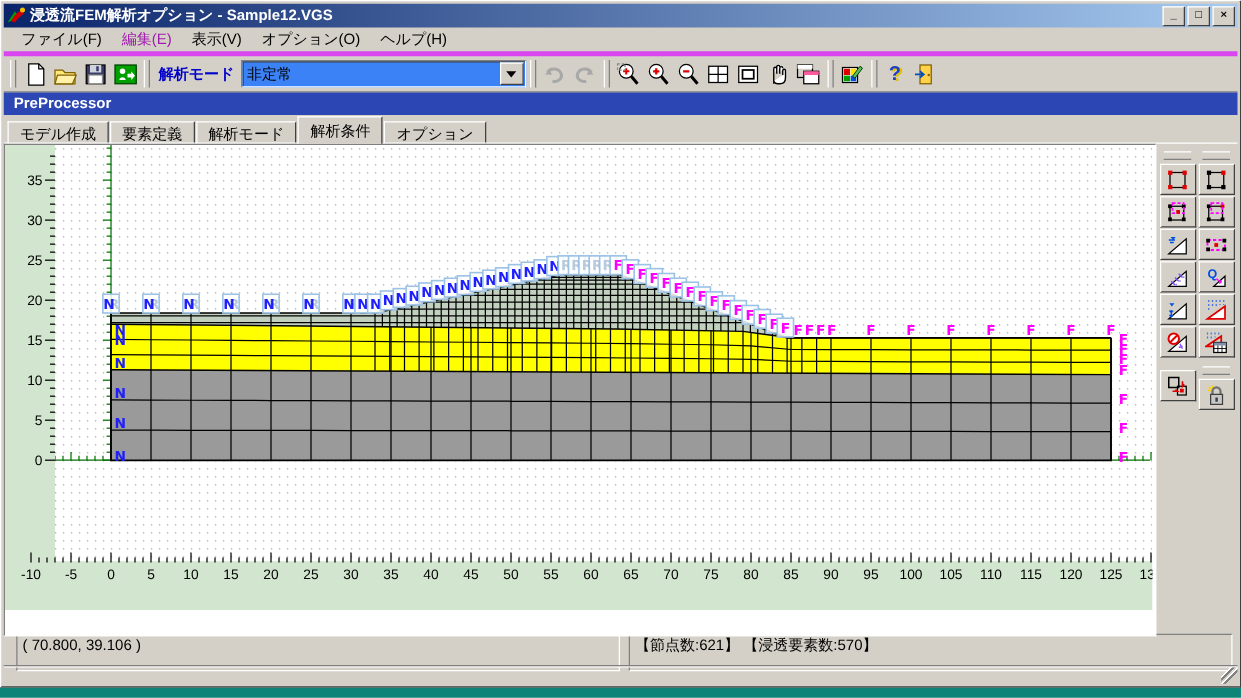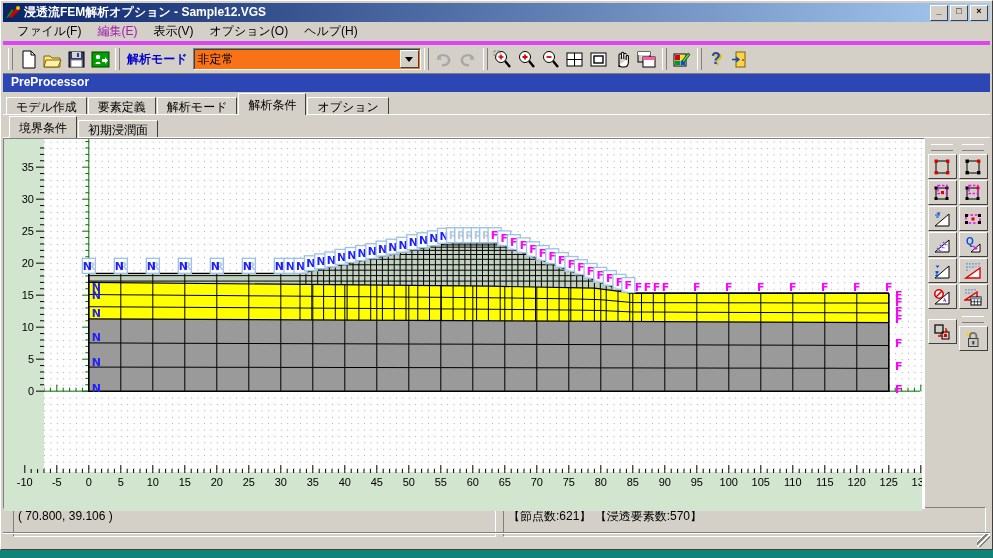--- a/index.html
+++ b/index.html
@@ -12,21 +12,21 @@
   
   .menubar{height:19px;display:flex;align-items:center;padding-left:6px;flex:0 0 auto;}
   .menu-item{font-size:12px;padding:1px 8px;color:#000;}
   .menu-item.disabled{color:#a21caf;}
   
   .toolbar{height:28px;display:flex;align-items:center;flex:0 0 auto;border-top:4px solid #d946ef;border-bottom:1px solid #808080;padding-left:2px;}
   .gripper{width:3px;height:22px;border-left:1px solid #fff;border-right:1px solid #808080;margin:0 3px;}
   .tbtn{width:24px;height:24px;display:flex;align-items:center;justify-content:center;}
   .tbtn svg{width:19px;height:19px;}
   .mode-label{color:#0000cc;font-weight:bold;font-size:12px;margin:0 5px 0 4px;white-space:nowrap;}
-  .combo{width:226px;height:20px;background:#f97316;border:1px solid #808080;border-bottom-color:#fff;border-right-color:#fff;box-shadow:inset 1px 1px 0 #404040;display:flex;align-items:center;}
+  .combo{width:226px;height:20px;background:#3b82f6;border:1px solid #808080;border-bottom-color:#fff;border-right-color:#fff;box-shadow:inset 1px 1px 0 #404040;display:flex;align-items:center;}
   .combo-value{flex:1;font-size:12px;padding-left:4px;white-space:nowrap;overflow:hidden;}
   .combo-arrow{width:17px;height:16px;margin-right:1px;background:#d4d0c8;border:1px solid #404040;border-top-color:#fff;border-left-color:#fff;display:flex;align-items:center;justify-content:center;}
   .combo-arrow i{width:0;height:0;border:4px solid transparent;border-top:5px solid #000;margin-top:4px;}
   
   .pre-bar{height:17px;background:#2c46b4;color:#fff;font-weight:bold;font-size:12px;padding:1px 0 0 8px;flex:0 0 auto;}
   
   .tabrow{display:flex;align-items:flex-end;height:23px;flex:0 0 auto;position:relative;padding-left:3px;text-align:center;}
   .tabrow::after{content:"";position:absolute;left:0;right:0;bottom:0;height:1px;background:#fff;}
   .tab{background:#d4d0c8;border:1px solid #404040;border-top-color:#fff;border-left-color:#fff;border-bottom:none;font-size:12px;padding:2px 9px 3px 9px;height:20px;box-sizing:border-box;margin-right:1px;position:relative;white-space:nowrap;}
   .tab.inactive{height:18px;padding-top:1px;}
@@ -210,24 +210,20 @@
   <div class="pre-bar">PreProcessor</div>
 
   <div class="tabrow">
     <div class="tab inactive">モデル作成</div>
     <div class="tab inactive">要素定義</div>
     <div class="tab inactive">解析モード</div>
     <div class="tab active">解析条件</div>
     <div class="tab inactive">オプション</div>
   </div>
 
-  <div class="tabrow" style="padding-left:6px;">
-    <div class="tab active">境界条件</div>
-    <div class="tab inactive">初期浸潤面</div>
-  </div>
 
   <div class="canvas-row">
     <div class="canvas">
       <svg id="mesh-svg" width="918" height="372">
           <defs>
             <pattern id="dots" width="6.4" height="6.4" patternUnits="userSpaceOnUse" x="1.6000000000000068" y="2.5599999999999827">
               <rect width="6.4" height="6.4" fill="#ffffff"></rect>
               <rect x="0" y="0" width="1" height="1" fill="#a8a8a8"></rect>
             </pattern>
           </defs>

